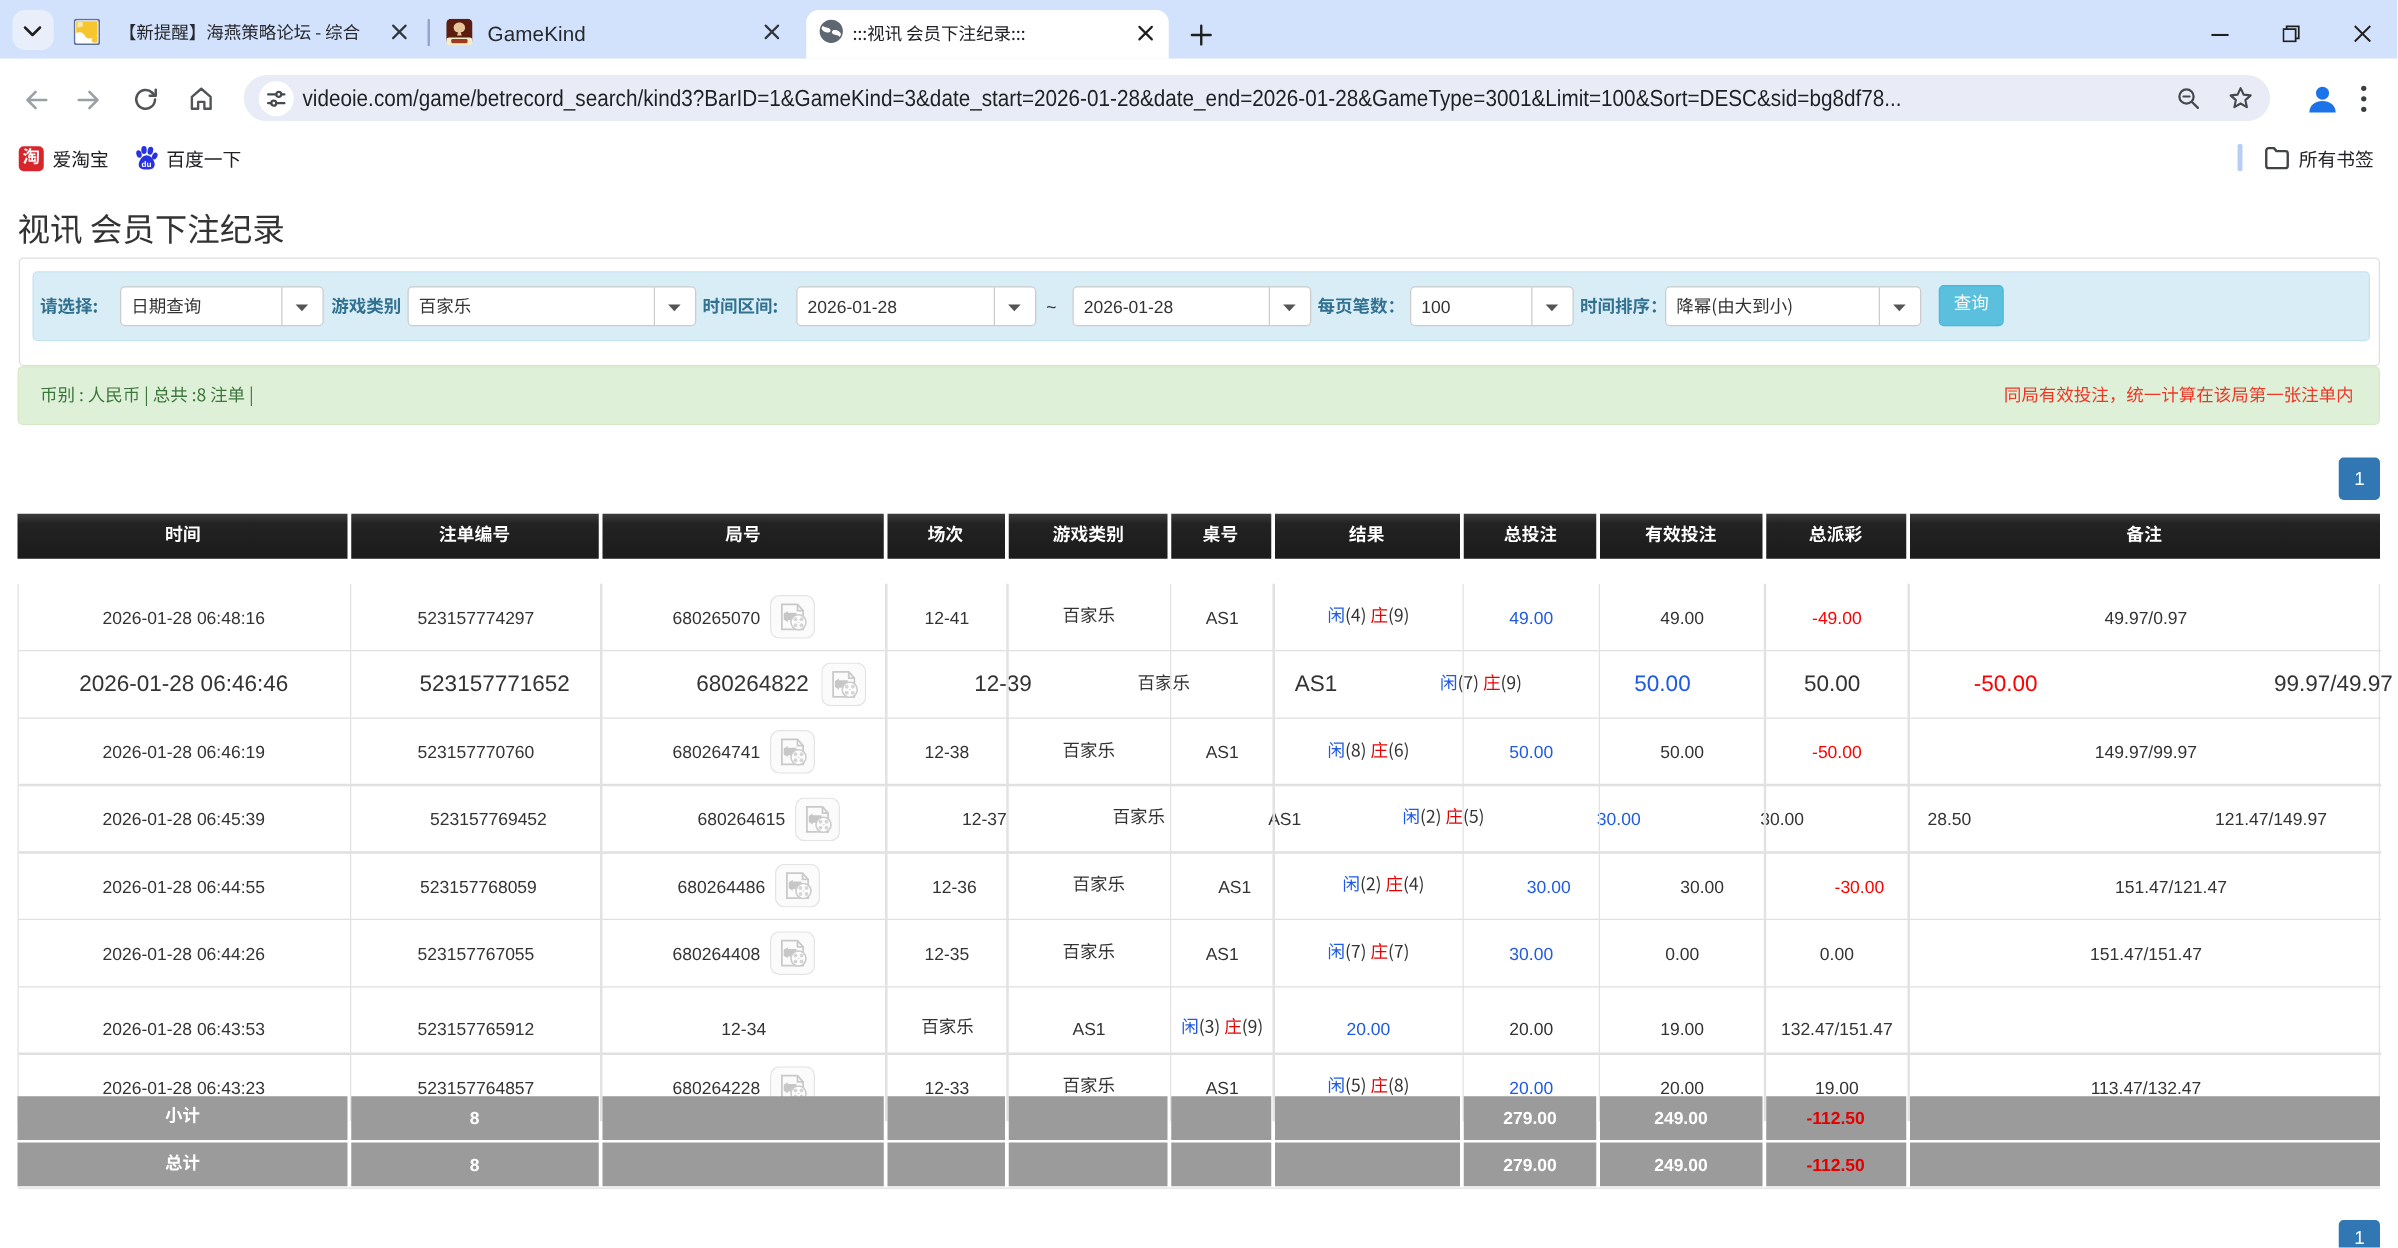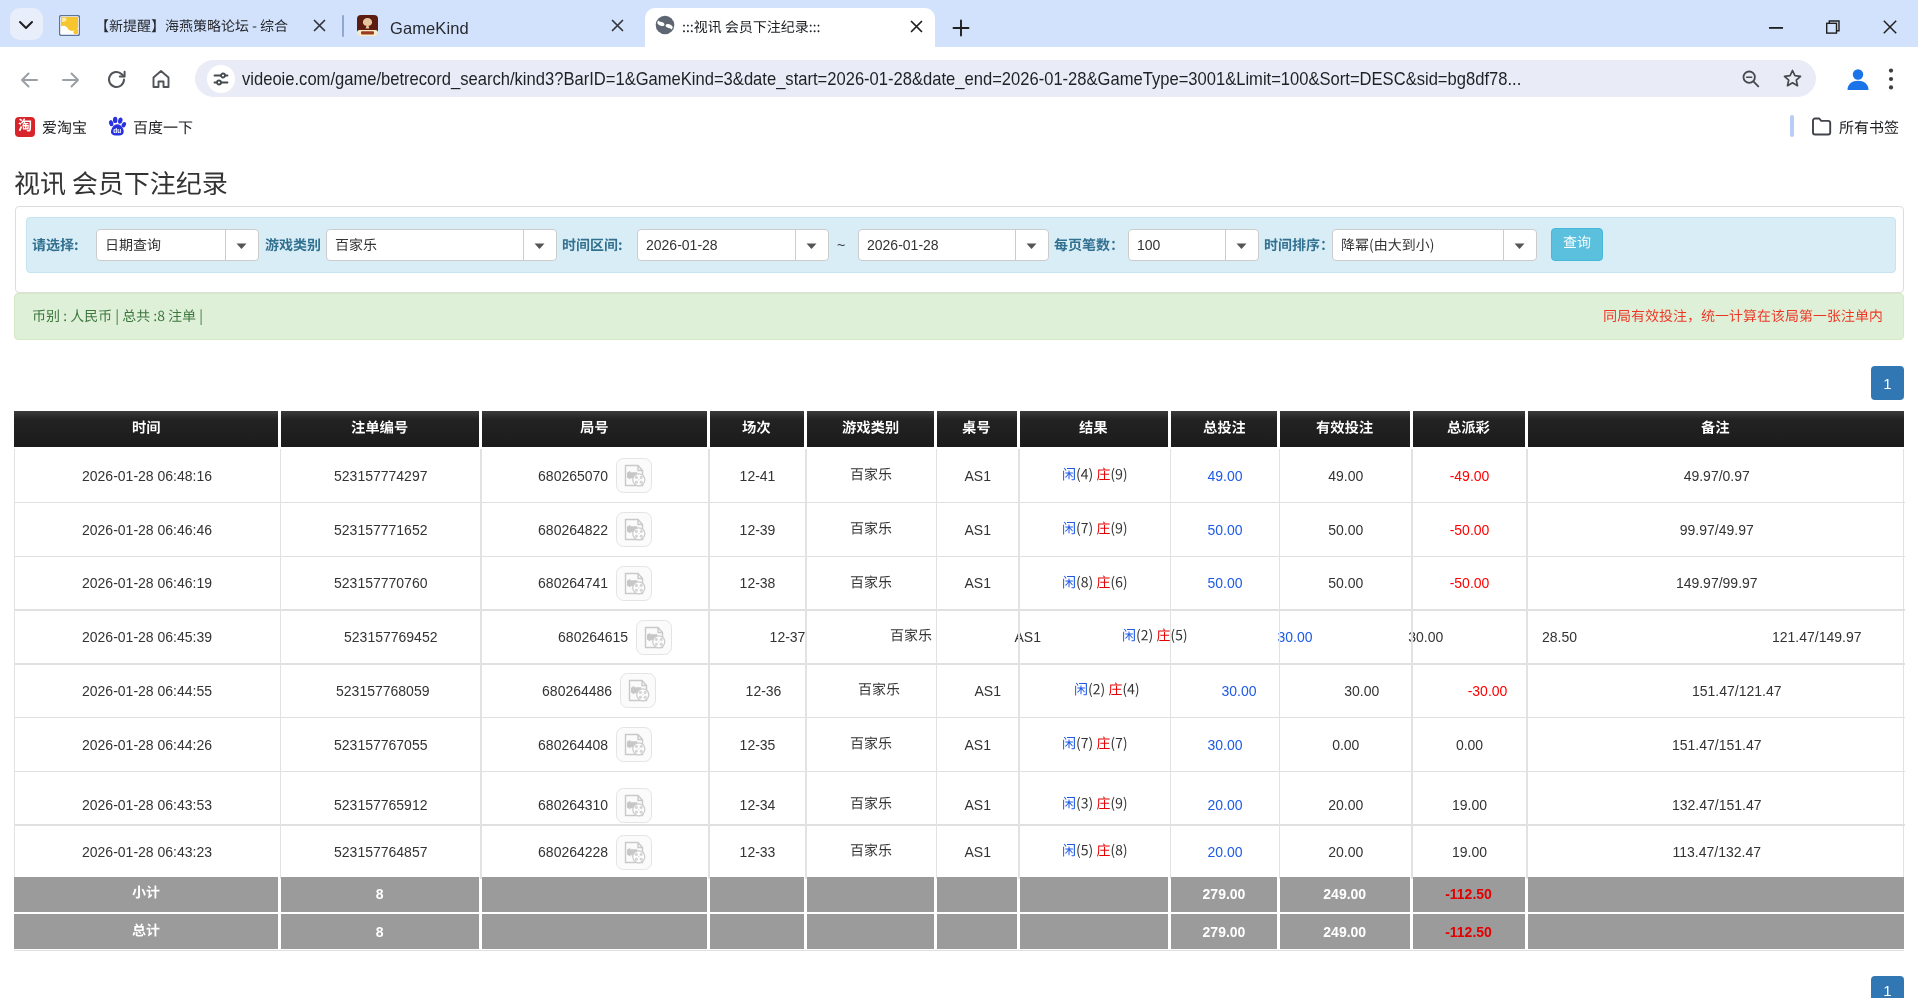--- a/index.html
+++ b/index.html
@@ -274,21 +274,21 @@
 <path d="M11 14.8 l3.2 -2 v1.4 h7 v6 h-7 v1.4 l-3.2 -2 Z" fill="#c7c7c7"></path>
 <circle cx="22.8" cy="21.8" r="6" fill="#fff" stroke="#ccc" stroke-width="1.3"></circle>
 <circle cx="20.4" cy="19.4" r="1.6" fill="#d6d6d6"></circle>
         <circle cx="25.2" cy="19.4" r="1.6" fill="#d6d6d6"></circle>
 <circle cx="20.4" cy="24.2" r="1.6" fill="#d6d6d6"></circle>
         <circle cx="25.2" cy="24.2" r="1.6" fill="#d6d6d6"></circle>
 <rect x="22" y="21.4" width="1.7" height="0.9" fill="#d6d6d6"></rect>
 </g>
     </defs>
   </svg>
-<div class="abs" style="left:14px;top:449px;width:1890px;height:430px;border-left:1px solid #e2e2e2;border-right:1px solid #e2e2e2">
+<div class="abs" style="left:14px;top:467px;width:1890px;height:430px;border-left:1px solid #e2e2e2;border-right:1px solid #e2e2e2">
     <div class="abs" style="left:0;top:0.0px;width:1890px;height:53.75px;display:grid;grid-template-columns:264px 197.5px 225px 94px 127.5px 79.5px 148.5px 106px 129.5px 112px 376.5px;column-gap:3px;font-size:14px;color:#333">
       <div class="flexc">2026-01-28 06:48:16</div>
       <div class="flexc">523157774297</div>
       <div class="flexc">680265070&nbsp;&nbsp;<svg width="36" height="35" viewBox="0 0 36 35">
           <use href="#cam"></use>
         </svg></div>
       <div class="flexc">12-41</div>
       <div class="flexc">
         <svg style="display:block;margin:auto;" width="42.0" height="17.4" viewBox="0 -12.3 42.0 17.4">
           <path transform="translate(0.0 0)" d="M0.9 -11H13.1V-10H0.9ZM3.2 -4.3H11V-3.4H3.2ZM3.2 -0.8H10.9V0.2H3.2ZM6.4 -10.6 7.6 -10.4Q7.5 -9.8 7.3 -9.3Q7.2 -8.7 7 -8.2Q6.9 -7.7 6.8 -7.3L5.8 -7.5Q5.9 -7.9 6 -8.5Q6.1 -9 6.2 -9.6Q6.3 -10.2 6.4 -10.6ZM2.5 -7.9H11.7V1.1H10.6V-6.9H3.5V1.1H2.5ZM15.2 -10.5H26.9V-7.6H25.8V-9.5H16.2V-7.6H15.2ZM16.9 -8.2H25V-7.3H16.9ZM19.5 -6.3 20.3 -6.7Q21.1 -6 21.6 -5.2Q22.1 -4.3 22.3 -3.4Q22.5 -2.5 22.5 -1.7Q22.5 -0.9 22.2 -0.3Q22 0.3 21.6 0.6Q21.3 0.9 21 1Q20.6 1.1 20.2 1.1Q19.9 1.1 19.6 1.1Q19.3 1.1 19 1.1Q19 0.9 18.9 0.6Q18.8 0.3 18.7 0.1Q19.1 0.1 19.4 0.1Q19.8 0.1 20 0.1Q20.3 0.1 20.5 0.1Q20.7 0 20.9 -0.1Q21.1 -0.4 21.3 -0.8Q21.4 -1.3 21.5 -2Q21.5 -2.6 21.3 -3.4Q21.1 -4.2 20.7 -4.9Q20.2 -5.7 19.5 -6.3ZM20.9 -7.9 21.8 -7.6Q21.1 -6.8 20.1 -6.3Q19.1 -5.7 17.9 -5.2Q16.8 -4.7 15.7 -4.4Q15.6 -4.5 15.5 -4.7Q15.4 -4.8 15.3 -5Q15.2 -5.2 15.1 -5.2Q16.2 -5.5 17.3 -5.9Q18.4 -6.3 19.4 -6.8Q20.3 -7.3 20.9 -7.9ZM20.5 -5.3 21.2 -4.8Q20.7 -4.4 20 -4Q19.4 -3.6 18.6 -3.3Q17.9 -2.9 17.1 -2.6Q16.3 -2.3 15.6 -2.1Q15.5 -2.3 15.4 -2.5Q15.2 -2.7 15.1 -2.9Q15.8 -3.1 16.5 -3.3Q17.3 -3.6 18 -3.9Q18.8 -4.3 19.4 -4.6Q20.1 -5 20.5 -5.3ZM21.3 -3.6 22.1 -3.1Q21.5 -2.5 20.7 -2Q19.9 -1.5 19 -1.1Q18.1 -0.6 17.2 -0.2Q16.3 0.2 15.4 0.4Q15.3 0.2 15.2 0Q15 -0.3 14.9 -0.4Q15.7 -0.6 16.6 -1Q17.5 -1.3 18.4 -1.8Q19.3 -2.2 20.1 -2.7Q20.8 -3.1 21.3 -3.6ZM23.7 -4.5Q24.1 -3.6 24.6 -2.8Q25.1 -1.9 25.9 -1.3Q26.6 -0.7 27.5 -0.3Q27.4 -0.2 27.3 -0.1Q27.1 0.1 27 0.2Q26.9 0.4 26.8 0.5Q25.9 0.1 25.1 -0.6Q24.3 -1.3 23.8 -2.3Q23.2 -3.2 22.8 -4.3ZM25.1 -6.7 25.9 -6Q25.3 -5.6 24.6 -5.1Q23.9 -4.6 23.2 -4.1Q22.5 -3.7 21.9 -3.3L21.3 -3.9Q21.9 -4.3 22.6 -4.8Q23.3 -5.2 23.9 -5.8Q24.6 -6.3 25.1 -6.7ZM19.9 -11.5 21 -11.9Q21.2 -11.5 21.5 -11Q21.7 -10.6 21.8 -10.2L20.7 -9.9Q20.6 -10.2 20.4 -10.7Q20.2 -11.2 19.9 -11.5ZM34.7 -9H35.8V-0.3Q35.8 0.3 35.7 0.5Q35.5 0.8 35.2 0.9Q34.9 1 34.3 1.1Q33.7 1.1 32.8 1.1Q32.8 0.9 32.7 0.6Q32.6 0.3 32.5 0Q32.9 0.1 33.3 0.1Q33.7 0.1 34 0.1Q34.3 0.1 34.4 0.1Q34.6 0 34.7 0Q34.7 -0.1 34.7 -0.3ZM39.6 -11.6 40.2 -10.7Q39.3 -10.4 38.2 -10.3Q37 -10.1 35.7 -10Q34.4 -9.9 33.1 -9.8Q31.9 -9.8 30.6 -9.8Q30.6 -10 30.6 -10.2Q30.5 -10.5 30.4 -10.7Q31.6 -10.7 32.9 -10.8Q34.2 -10.9 35.4 -11Q36.7 -11.1 37.7 -11.2Q38.8 -11.4 39.6 -11.6ZM31.3 -3.9 32.3 -3.6Q31.9 -2.9 31.4 -2.2Q30.9 -1.5 30.4 -0.9Q29.9 -0.3 29.4 0.2Q29.3 0.1 29.2 0Q29 -0.1 28.8 -0.2Q28.7 -0.4 28.5 -0.4Q29 -0.9 29.5 -1.4Q30.1 -2 30.5 -2.6Q31 -3.3 31.3 -3.9ZM37.7 -3.5 38.6 -3.9Q39.1 -3.3 39.7 -2.7Q40.2 -2 40.7 -1.4Q41.2 -0.8 41.4 -0.3L40.5 0.2Q40.2 -0.3 39.7 -0.9Q39.3 -1.6 38.7 -2.2Q38.2 -2.9 37.7 -3.5ZM29.8 -4.9Q29.8 -5 29.7 -5.2Q29.7 -5.4 29.6 -5.6Q29.5 -5.8 29.5 -5.9Q29.6 -6 29.7 -6.2Q29.8 -6.4 29.9 -6.8Q29.9 -7 30.1 -7.7Q30.2 -8.3 30.3 -9.1Q30.4 -9.9 30.4 -10.7L31.5 -10.5Q31.4 -9.6 31.3 -8.7Q31.2 -7.9 31 -7Q30.8 -6.2 30.7 -5.6V-5.6Q30.7 -5.6 30.5 -5.5Q30.4 -5.4 30.2 -5.3Q30.1 -5.2 29.9 -5.1Q29.8 -5 29.8 -4.9ZM29.8 -4.9V-5.8L30.5 -6.2H41L40.9 -5.1H31.5Q31 -5.1 30.6 -5.1Q30.3 -5.1 30.1 -5Q29.9 -5 29.8 -4.9Z" fill="#333"></path>
@@ -301,21 +301,21 @@
           <path transform="translate(14.0 0)" d="M3.3 2.7Q2.4 1.2 1.8 -0.6Q1.3 -2.3 1.3 -4.4Q1.3 -6.4 1.8 -8.1Q2.4 -9.9 3.3 -11.5L4.1 -11.1Q3.2 -9.6 2.8 -7.9Q2.4 -6.1 2.4 -4.4Q2.4 -2.6 2.8 -0.8Q3.2 0.9 4.1 2.4ZM9.5 0V-7Q9.5 -7.4 9.5 -7.9Q9.5 -8.5 9.6 -8.9H9.5Q9.3 -8.5 9.1 -8.1Q8.9 -7.7 8.7 -7.4L6.3 -3.9H12.1V-2.8H5V-3.7L9.3 -10.3H10.7V0ZM13.9 2.7 13.1 2.4Q14 0.9 14.4 -0.8Q14.9 -2.6 14.9 -4.4Q14.9 -6.1 14.4 -7.9Q14 -9.6 13.1 -11.1L13.9 -11.5Q14.9 -9.9 15.4 -8.1Q15.9 -6.4 15.9 -4.4Q15.9 -2.3 15.4 -0.6Q14.9 1.2 13.9 2.7Z" fill="#333"></path>
           <path transform="translate(34.4 0)" d="M3.9 -5.5H12.6V-4.5H3.9ZM2.9 -0.3H13.4V0.7H2.9ZM7.6 -8.4H8.6V0.3H7.6ZM2.3 -9.9H13.3V-8.9H2.3ZM1.8 -9.9H2.8V-6.2Q2.8 -5.4 2.8 -4.4Q2.7 -3.5 2.6 -2.5Q2.5 -1.5 2.2 -0.5Q1.9 0.4 1.5 1.2Q1.4 1.2 1.2 1.1Q1.1 1 0.9 0.9Q0.7 0.8 0.5 0.8Q1 0 1.2 -0.9Q1.5 -1.8 1.6 -2.7Q1.7 -3.7 1.8 -4.6Q1.8 -5.4 1.8 -6.2ZM6.6 -11.6 7.6 -11.9Q7.8 -11.5 8.1 -11Q8.4 -10.5 8.5 -10.1L7.4 -9.8Q7.3 -10.2 7.1 -10.7Q6.8 -11.2 6.6 -11.6Z" fill="#e60000"></path>
           <path transform="translate(48.4 0)" d="M3.3 2.7Q2.4 1.2 1.8 -0.6Q1.3 -2.3 1.3 -4.4Q1.3 -6.4 1.8 -8.1Q2.4 -9.9 3.3 -11.5L4.1 -11.1Q3.2 -9.6 2.8 -7.9Q2.4 -6.1 2.4 -4.4Q2.4 -2.6 2.8 -0.8Q3.2 0.9 4.1 2.4ZM8 0.2Q7.2 0.2 6.6 -0.1Q6 -0.4 5.5 -0.9L6.2 -1.7Q6.6 -1.3 7 -1.1Q7.5 -0.9 8 -0.9Q8.5 -0.9 9 -1.1Q9.4 -1.4 9.8 -1.9Q10.1 -2.5 10.3 -3.4Q10.5 -4.3 10.5 -5.6Q10.5 -6.8 10.3 -7.7Q10 -8.6 9.5 -9Q9 -9.5 8.3 -9.5Q7.8 -9.5 7.4 -9.2Q7 -8.9 6.8 -8.3Q6.6 -7.8 6.6 -7.1Q6.6 -6.4 6.8 -5.9Q7 -5.4 7.4 -5.1Q7.8 -4.8 8.4 -4.8Q8.9 -4.8 9.5 -5.2Q10 -5.5 10.6 -6.3L10.6 -5.2Q10.3 -4.8 9.9 -4.5Q9.5 -4.2 9.1 -4.1Q8.6 -3.9 8.2 -3.9Q7.3 -3.9 6.7 -4.3Q6 -4.6 5.7 -5.3Q5.3 -6.1 5.3 -7.1Q5.3 -8.1 5.8 -8.9Q6.2 -9.6 6.8 -10Q7.5 -10.4 8.3 -10.4Q9 -10.4 9.7 -10.1Q10.3 -9.8 10.8 -9.2Q11.2 -8.6 11.5 -7.7Q11.7 -6.8 11.7 -5.6Q11.7 -4 11.4 -2.9Q11.1 -1.8 10.6 -1.1Q10.1 -0.4 9.4 -0.1Q8.7 0.2 8 0.2ZM13.9 2.7 13.1 2.4Q14 0.9 14.4 -0.8Q14.9 -2.6 14.9 -4.4Q14.9 -6.1 14.4 -7.9Q14 -9.6 13.1 -11.1L13.9 -11.5Q14.9 -9.9 15.4 -8.1Q15.9 -6.4 15.9 -4.4Q15.9 -2.3 15.4 -0.6Q14.9 1.2 13.9 2.7Z" fill="#333"></path>
         </svg>
       </div>
       <div class="flexc" style="color:#1e5ae6">49.00</div>
       <div class="flexc">49.00</div>
       <div class="flexc" style="color:#f00">-49.00</div>
       <div class="flexc">49.97/0.97</div>
     </div>
-    <div class="abs" style="left:0;top:53.75px;width:1890px;height:53.75px;display:grid;grid-template-columns:264px 197.5px 225px 94px 127.5px 79.5px 148.5px 106px 129.5px 112px 376.5px;column-gap:3px;font-size:14px;color:#333">
+    <div class="abs" style="left:0;top:53.75px;width:1890px;height:53.75px;display:grid;grid-template-columns:264px 197.5px 225px 94px 127.5px 79.5px 148.5px 106px 129.5px 112px 376.5px;column-gap:18px;font-size:18px;color:#333">
       <div class="flexc">2026-01-28 06:46:46</div>
       <div class="flexc">523157771652</div>
       <div class="flexc">680264822&nbsp;&nbsp;<svg width="36" height="35" viewBox="0 0 36 35">
           <use href="#cam"></use>
         </svg></div>
       <div class="flexc">12-39</div>
       <div class="flexc">
         <svg style="display:block;margin:auto;" width="42.0" height="17.4" viewBox="0 -12.3 42.0 17.4">
           <path transform="translate(0.0 0)" d="M0.9 -11H13.1V-10H0.9ZM3.2 -4.3H11V-3.4H3.2ZM3.2 -0.8H10.9V0.2H3.2ZM6.4 -10.6 7.6 -10.4Q7.5 -9.8 7.3 -9.3Q7.2 -8.7 7 -8.2Q6.9 -7.7 6.8 -7.3L5.8 -7.5Q5.9 -7.9 6 -8.5Q6.1 -9 6.2 -9.6Q6.3 -10.2 6.4 -10.6ZM2.5 -7.9H11.7V1.1H10.6V-6.9H3.5V1.1H2.5ZM15.2 -10.5H26.9V-7.6H25.8V-9.5H16.2V-7.6H15.2ZM16.9 -8.2H25V-7.3H16.9ZM19.5 -6.3 20.3 -6.7Q21.1 -6 21.6 -5.2Q22.1 -4.3 22.3 -3.4Q22.5 -2.5 22.5 -1.7Q22.5 -0.9 22.2 -0.3Q22 0.3 21.6 0.6Q21.3 0.9 21 1Q20.6 1.1 20.2 1.1Q19.9 1.1 19.6 1.1Q19.3 1.1 19 1.1Q19 0.9 18.9 0.6Q18.8 0.3 18.7 0.1Q19.1 0.1 19.4 0.1Q19.8 0.1 20 0.1Q20.3 0.1 20.5 0.1Q20.7 0 20.9 -0.1Q21.1 -0.4 21.3 -0.8Q21.4 -1.3 21.5 -2Q21.5 -2.6 21.3 -3.4Q21.1 -4.2 20.7 -4.9Q20.2 -5.7 19.5 -6.3ZM20.9 -7.9 21.8 -7.6Q21.1 -6.8 20.1 -6.3Q19.1 -5.7 17.9 -5.2Q16.8 -4.7 15.7 -4.4Q15.6 -4.5 15.5 -4.7Q15.4 -4.8 15.3 -5Q15.2 -5.2 15.1 -5.2Q16.2 -5.5 17.3 -5.9Q18.4 -6.3 19.4 -6.8Q20.3 -7.3 20.9 -7.9ZM20.5 -5.3 21.2 -4.8Q20.7 -4.4 20 -4Q19.4 -3.6 18.6 -3.3Q17.9 -2.9 17.1 -2.6Q16.3 -2.3 15.6 -2.1Q15.5 -2.3 15.4 -2.5Q15.2 -2.7 15.1 -2.9Q15.8 -3.1 16.5 -3.3Q17.3 -3.6 18 -3.9Q18.8 -4.3 19.4 -4.6Q20.1 -5 20.5 -5.3ZM21.3 -3.6 22.1 -3.1Q21.5 -2.5 20.7 -2Q19.9 -1.5 19 -1.1Q18.1 -0.6 17.2 -0.2Q16.3 0.2 15.4 0.4Q15.3 0.2 15.2 0Q15 -0.3 14.9 -0.4Q15.7 -0.6 16.6 -1Q17.5 -1.3 18.4 -1.8Q19.3 -2.2 20.1 -2.7Q20.8 -3.1 21.3 -3.6ZM23.7 -4.5Q24.1 -3.6 24.6 -2.8Q25.1 -1.9 25.9 -1.3Q26.6 -0.7 27.5 -0.3Q27.4 -0.2 27.3 -0.1Q27.1 0.1 27 0.2Q26.9 0.4 26.8 0.5Q25.9 0.1 25.1 -0.6Q24.3 -1.3 23.8 -2.3Q23.2 -3.2 22.8 -4.3ZM25.1 -6.7 25.9 -6Q25.3 -5.6 24.6 -5.1Q23.9 -4.6 23.2 -4.1Q22.5 -3.7 21.9 -3.3L21.3 -3.9Q21.9 -4.3 22.6 -4.8Q23.3 -5.2 23.9 -5.8Q24.6 -6.3 25.1 -6.7ZM19.9 -11.5 21 -11.9Q21.2 -11.5 21.5 -11Q21.7 -10.6 21.8 -10.2L20.7 -9.9Q20.6 -10.2 20.4 -10.7Q20.2 -11.2 19.9 -11.5ZM34.7 -9H35.8V-0.3Q35.8 0.3 35.7 0.5Q35.5 0.8 35.2 0.9Q34.9 1 34.3 1.1Q33.7 1.1 32.8 1.1Q32.8 0.9 32.7 0.6Q32.6 0.3 32.5 0Q32.9 0.1 33.3 0.1Q33.7 0.1 34 0.1Q34.3 0.1 34.4 0.1Q34.6 0 34.7 0Q34.7 -0.1 34.7 -0.3ZM39.6 -11.6 40.2 -10.7Q39.3 -10.4 38.2 -10.3Q37 -10.1 35.7 -10Q34.4 -9.9 33.1 -9.8Q31.9 -9.8 30.6 -9.8Q30.6 -10 30.6 -10.2Q30.5 -10.5 30.4 -10.7Q31.6 -10.7 32.9 -10.8Q34.2 -10.9 35.4 -11Q36.7 -11.1 37.7 -11.2Q38.8 -11.4 39.6 -11.6ZM31.3 -3.9 32.3 -3.6Q31.9 -2.9 31.4 -2.2Q30.9 -1.5 30.4 -0.9Q29.9 -0.3 29.4 0.2Q29.3 0.1 29.2 0Q29 -0.1 28.8 -0.2Q28.7 -0.4 28.5 -0.4Q29 -0.9 29.5 -1.4Q30.1 -2 30.5 -2.6Q31 -3.3 31.3 -3.9ZM37.7 -3.5 38.6 -3.9Q39.1 -3.3 39.7 -2.7Q40.2 -2 40.7 -1.4Q41.2 -0.8 41.4 -0.3L40.5 0.2Q40.2 -0.3 39.7 -0.9Q39.3 -1.6 38.7 -2.2Q38.2 -2.9 37.7 -3.5ZM29.8 -4.9Q29.8 -5 29.7 -5.2Q29.7 -5.4 29.6 -5.6Q29.5 -5.8 29.5 -5.9Q29.6 -6 29.7 -6.2Q29.8 -6.4 29.9 -6.8Q29.9 -7 30.1 -7.7Q30.2 -8.3 30.3 -9.1Q30.4 -9.9 30.4 -10.7L31.5 -10.5Q31.4 -9.6 31.3 -8.7Q31.2 -7.9 31 -7Q30.8 -6.2 30.7 -5.6V-5.6Q30.7 -5.6 30.5 -5.5Q30.4 -5.4 30.2 -5.3Q30.1 -5.2 29.9 -5.1Q29.8 -5 29.8 -4.9ZM29.8 -4.9V-5.8L30.5 -6.2H41L40.9 -5.1H31.5Q31 -5.1 30.6 -5.1Q30.3 -5.1 30.1 -5Q29.9 -5 29.8 -4.9Z" fill="#333"></path>
         </svg>
@@ -434,23 +434,20 @@
         </svg>
       </div>
       <div class="flexc" style="color:#1e5ae6">30.00</div>
       <div class="flexc">0.00</div>
       <div class="flexc" style="color:#333">0.00</div>
       <div class="flexc">151.47/151.47</div>
     </div>
     <div class="abs" style="left:0;top:322.5px;width:1890px;height:67px;display:grid;grid-template-columns:264px 197.5px 225px 94px 127.5px 79.5px 148.5px 106px 129.5px 112px 376.5px;column-gap:3px;font-size:14px;color:#333">
       <div class="flexc">2026-01-28 06:43:53</div>
       <div class="flexc">523157765912</div>
-      <div class="flexc">680264310&nbsp;&nbsp;<svg width="36" height="35" viewBox="0 0 36 35">
-          <use href="#cam"></use>
-        </svg></div>
       <div class="flexc">12-34</div>
       <div class="flexc">
         <svg style="display:block;margin:auto;" width="42.0" height="17.4" viewBox="0 -12.3 42.0 17.4">
           <path transform="translate(0.0 0)" d="M0.9 -11H13.1V-10H0.9ZM3.2 -4.3H11V-3.4H3.2ZM3.2 -0.8H10.9V0.2H3.2ZM6.4 -10.6 7.6 -10.4Q7.5 -9.8 7.3 -9.3Q7.2 -8.7 7 -8.2Q6.9 -7.7 6.8 -7.3L5.8 -7.5Q5.9 -7.9 6 -8.5Q6.1 -9 6.2 -9.6Q6.3 -10.2 6.4 -10.6ZM2.5 -7.9H11.7V1.1H10.6V-6.9H3.5V1.1H2.5ZM15.2 -10.5H26.9V-7.6H25.8V-9.5H16.2V-7.6H15.2ZM16.9 -8.2H25V-7.3H16.9ZM19.5 -6.3 20.3 -6.7Q21.1 -6 21.6 -5.2Q22.1 -4.3 22.3 -3.4Q22.5 -2.5 22.5 -1.7Q22.5 -0.9 22.2 -0.3Q22 0.3 21.6 0.6Q21.3 0.9 21 1Q20.6 1.1 20.2 1.1Q19.9 1.1 19.6 1.1Q19.3 1.1 19 1.1Q19 0.9 18.9 0.6Q18.8 0.3 18.7 0.1Q19.1 0.1 19.4 0.1Q19.8 0.1 20 0.1Q20.3 0.1 20.5 0.1Q20.7 0 20.9 -0.1Q21.1 -0.4 21.3 -0.8Q21.4 -1.3 21.5 -2Q21.5 -2.6 21.3 -3.4Q21.1 -4.2 20.7 -4.9Q20.2 -5.7 19.5 -6.3ZM20.9 -7.9 21.8 -7.6Q21.1 -6.8 20.1 -6.3Q19.1 -5.7 17.9 -5.2Q16.8 -4.7 15.7 -4.4Q15.6 -4.5 15.5 -4.7Q15.4 -4.8 15.3 -5Q15.2 -5.2 15.1 -5.2Q16.2 -5.5 17.3 -5.9Q18.4 -6.3 19.4 -6.8Q20.3 -7.3 20.9 -7.9ZM20.5 -5.3 21.2 -4.8Q20.7 -4.4 20 -4Q19.4 -3.6 18.6 -3.3Q17.9 -2.9 17.1 -2.6Q16.3 -2.3 15.6 -2.1Q15.5 -2.3 15.4 -2.5Q15.2 -2.7 15.1 -2.9Q15.8 -3.1 16.5 -3.3Q17.3 -3.6 18 -3.9Q18.8 -4.3 19.4 -4.6Q20.1 -5 20.5 -5.3ZM21.3 -3.6 22.1 -3.1Q21.5 -2.5 20.7 -2Q19.9 -1.5 19 -1.1Q18.1 -0.6 17.2 -0.2Q16.3 0.2 15.4 0.4Q15.3 0.2 15.2 0Q15 -0.3 14.9 -0.4Q15.7 -0.6 16.6 -1Q17.5 -1.3 18.4 -1.8Q19.3 -2.2 20.1 -2.7Q20.8 -3.1 21.3 -3.6ZM23.7 -4.5Q24.1 -3.6 24.6 -2.8Q25.1 -1.9 25.9 -1.3Q26.6 -0.7 27.5 -0.3Q27.4 -0.2 27.3 -0.1Q27.1 0.1 27 0.2Q26.9 0.4 26.8 0.5Q25.9 0.1 25.1 -0.6Q24.3 -1.3 23.8 -2.3Q23.2 -3.2 22.8 -4.3ZM25.1 -6.7 25.9 -6Q25.3 -5.6 24.6 -5.1Q23.9 -4.6 23.2 -4.1Q22.5 -3.7 21.9 -3.3L21.3 -3.9Q21.9 -4.3 22.6 -4.8Q23.3 -5.2 23.9 -5.8Q24.6 -6.3 25.1 -6.7ZM19.9 -11.5 21 -11.9Q21.2 -11.5 21.5 -11Q21.7 -10.6 21.8 -10.2L20.7 -9.9Q20.6 -10.2 20.4 -10.7Q20.2 -11.2 19.9 -11.5ZM34.7 -9H35.8V-0.3Q35.8 0.3 35.7 0.5Q35.5 0.8 35.2 0.9Q34.9 1 34.3 1.1Q33.7 1.1 32.8 1.1Q32.8 0.9 32.7 0.6Q32.6 0.3 32.5 0Q32.9 0.1 33.3 0.1Q33.7 0.1 34 0.1Q34.3 0.1 34.4 0.1Q34.6 0 34.7 0Q34.7 -0.1 34.7 -0.3ZM39.6 -11.6 40.2 -10.7Q39.3 -10.4 38.2 -10.3Q37 -10.1 35.7 -10Q34.4 -9.9 33.1 -9.8Q31.9 -9.8 30.6 -9.8Q30.6 -10 30.6 -10.2Q30.5 -10.5 30.4 -10.7Q31.6 -10.7 32.9 -10.8Q34.2 -10.9 35.4 -11Q36.7 -11.1 37.7 -11.2Q38.8 -11.4 39.6 -11.6ZM31.3 -3.9 32.3 -3.6Q31.9 -2.9 31.4 -2.2Q30.9 -1.5 30.4 -0.9Q29.9 -0.3 29.4 0.2Q29.3 0.1 29.2 0Q29 -0.1 28.8 -0.2Q28.7 -0.4 28.5 -0.4Q29 -0.9 29.5 -1.4Q30.1 -2 30.5 -2.6Q31 -3.3 31.3 -3.9ZM37.7 -3.5 38.6 -3.9Q39.1 -3.3 39.7 -2.7Q40.2 -2 40.7 -1.4Q41.2 -0.8 41.4 -0.3L40.5 0.2Q40.2 -0.3 39.7 -0.9Q39.3 -1.6 38.7 -2.2Q38.2 -2.9 37.7 -3.5ZM29.8 -4.9Q29.8 -5 29.7 -5.2Q29.7 -5.4 29.6 -5.6Q29.5 -5.8 29.5 -5.9Q29.6 -6 29.7 -6.2Q29.8 -6.4 29.9 -6.8Q29.9 -7 30.1 -7.7Q30.2 -8.3 30.3 -9.1Q30.4 -9.9 30.4 -10.7L31.5 -10.5Q31.4 -9.6 31.3 -8.7Q31.2 -7.9 31 -7Q30.8 -6.2 30.7 -5.6V-5.6Q30.7 -5.6 30.5 -5.5Q30.4 -5.4 30.2 -5.3Q30.1 -5.2 29.9 -5.1Q29.8 -5 29.8 -4.9ZM29.8 -4.9V-5.8L30.5 -6.2H41L40.9 -5.1H31.5Q31 -5.1 30.6 -5.1Q30.3 -5.1 30.1 -5Q29.9 -5 29.8 -4.9Z" fill="#333"></path>
         </svg>
       </div>
       <div class="flexc">AS1</div>
       <div class="flexc">
         <svg style="display:block;margin:auto;" width="65.6" height="17.4" viewBox="0 -12.3 65.6 17.4">
           <path transform="translate(0.0 0)" d="M11.8 -11.2H12.9V-0.4Q12.9 0.1 12.7 0.4Q12.6 0.7 12.2 0.8Q11.9 0.9 11.3 0.9Q10.6 1 9.7 1Q9.7 0.8 9.6 0.6Q9.5 0.4 9.5 0.3Q9.4 0.1 9.3 -0.1Q9.8 -0.1 10.2 -0.1Q10.7 -0.1 11 -0.1Q11.4 -0.1 11.5 -0.1Q11.7 -0.1 11.8 -0.1Q11.8 -0.2 11.8 -0.4ZM1.1 -8.6H2.1V1.1H1.1ZM5 -11.2H12.5V-10.2H5ZM1.7 -11.1 2.5 -11.6Q2.9 -11.3 3.3 -10.8Q3.7 -10.4 4 -9.9Q4.4 -9.5 4.6 -9.1L3.7 -8.5Q3.5 -8.9 3.2 -9.4Q2.9 -9.8 2.5 -10.3Q2.1 -10.8 1.7 -11.1ZM3.3 -6.8H10.9V-5.9H3.3ZM6.5 -8.7H7.5V-0.1H6.5ZM6.4 -6.6 7.1 -6.3Q6.8 -5.4 6.2 -4.5Q5.7 -3.5 5 -2.8Q4.4 -2.1 3.6 -1.6Q3.5 -1.8 3.3 -2Q3.1 -2.2 3 -2.3Q3.7 -2.7 4.3 -3.4Q5 -4.1 5.5 -4.9Q6 -5.7 6.4 -6.6ZM6.6 -5.9 7.4 -6.4Q8 -5.8 8.7 -5.1Q9.3 -4.4 9.9 -3.8Q10.5 -3.1 10.8 -2.6L10.1 -1.9Q9.7 -2.5 9.1 -3.2Q8.6 -3.8 7.9 -4.6Q7.3 -5.3 6.6 -5.9Z" fill="#1e5ae6"></path>

